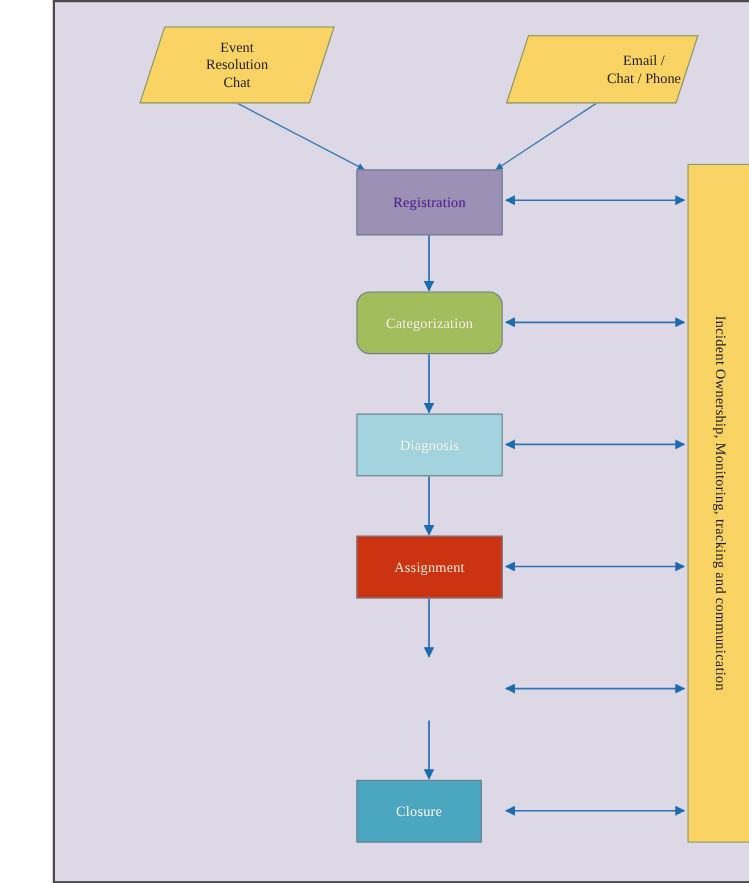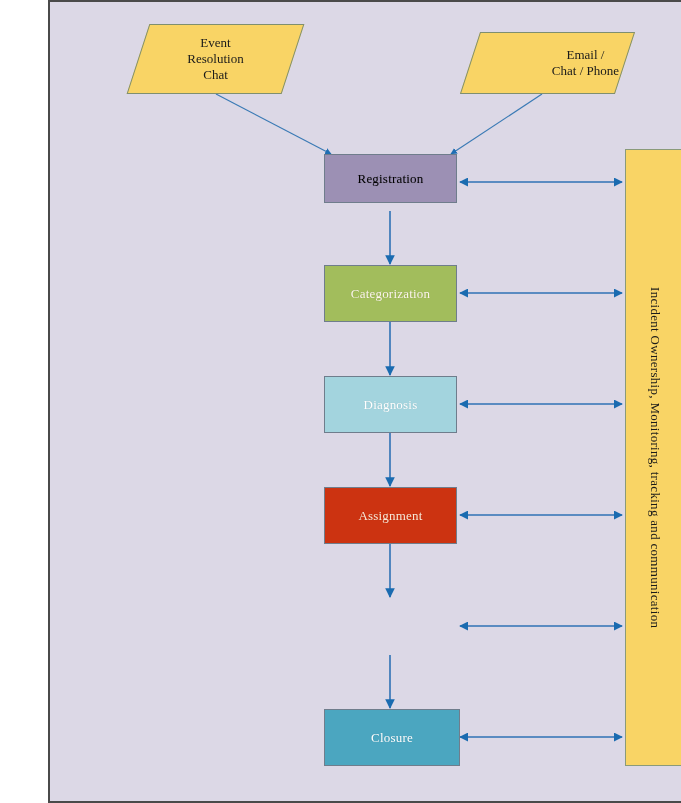--- a/index.html
+++ b/index.html
@@ -123,38 +123,38 @@
   </div>
 
   <div class="node io" style="left:420px; top:30px; width:155px; height:62px;justify-content:flex-end;">
     <div class="io-shape"></div>
     <div class="io-label">
       <div>Email /</div>
       <div>Chat / Phone</div>
     </div>
   </div>
 
-  <div class="node proc" style="left:274px; top:152px; width:133px; height:49px; background:#9c90b4; color:#000000;">
+  <div class="node proc" style="left:274px; top:152px; width:133px; height:60px; background:#9c90b4; color:#4c1d95;">
     <span>Registration</span>
   </div>
 
-  <div class="node proc" style="left:274px; top:263px; width:133px; height:57px; background:#a2bd5c; color:#fdf6ec;">
+  <div class="node proc" style="left:274px; top:263px; width:133px; height:57px; background:#a2bd5c; color:#fdf6ec;border-radius:12px;">
     <span>Categorization</span>
   </div>
 
   <div class="node proc" style="left:274px; top:374px; width:133px; height:57px; background:#a3d4de; color:#ffffff;">
     <span>Diagnosis</span>
   </div>
 
   <div class="node proc" style="left:274px; top:485px; width:133px; height:57px; background:#cc3311; color:#fbe9d8;">
     <span>Assignment</span>
   </div>
 
 
-  <div class="node proc" style="left:274px; top:707px; width:136px; height:57px; background:#4ba6c0; color:#ffffff;">
+  <div class="node proc" style="left:274px; top:707px; width:114px; height:57px; background:#4ba6c0; color:#ffffff;">
     <span>Closure</span>
   </div>
 
   <div class="sidepanel" style="left:575px; top:147px; width:59px; height:617px;">
     <span class="sidepanel-label">Incident Ownership, Monitoring, tracking and communication</span>
   </div>
 
 </div>
 
 </body></html>

